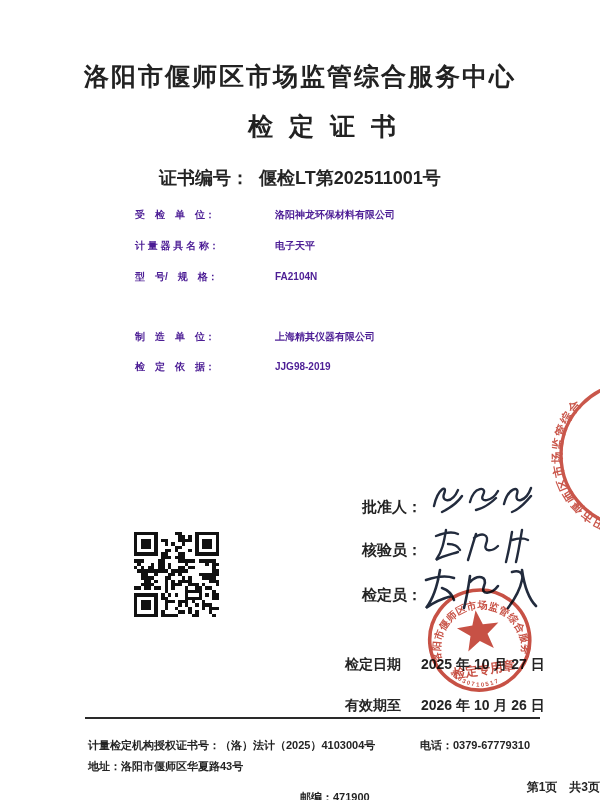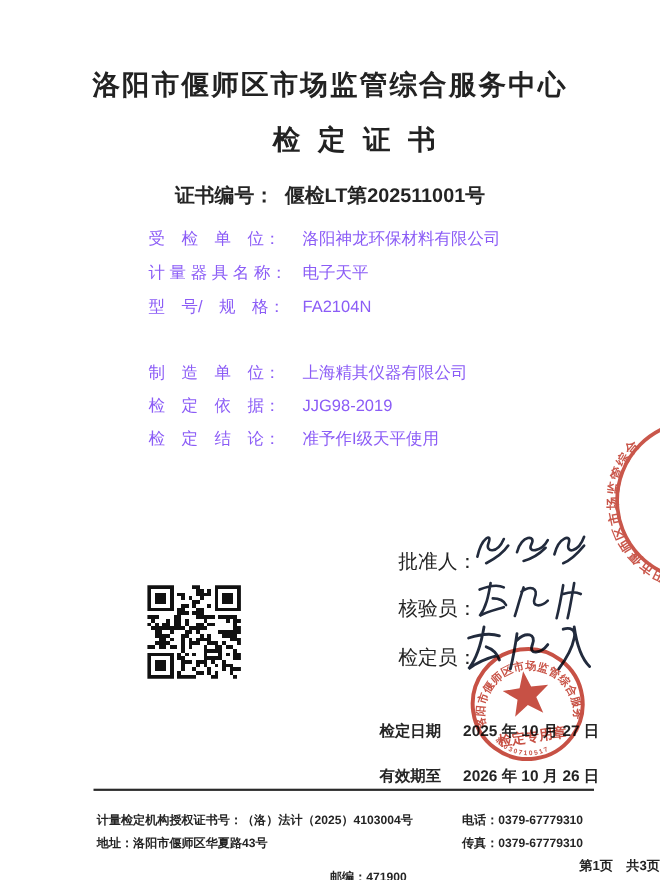--- a/index.html
+++ b/index.html
@@ -8,25 +8,25 @@
   .page { position:absolute; inset:0; background:#fff; overflow:hidden; }
 
   .org-title { position:absolute; top:60px; left:0; right:0; text-align:center;
     font-size:25px; font-weight:bold; letter-spacing:2px; color:#222; }
   .doc-title { position:absolute; top:110px; left:0; right:0; text-align:center;
     font-size:25px; font-weight:bold; letter-spacing:16px; text-indent:16px; color:#222;margin-left:44px; }
   .cert-no { position:absolute; top:166px; left:0; right:0; text-align:center;
     font-size:18px; font-weight:bold; color:#242424; }
   .cert-no .lbl { margin-right:10px; }
 
-  .field-row { position:absolute; left:135px; font-size:15px; font-weight:normal; color:#8b5cf6; white-space:nowrap; }
+  .field-row { position:absolute; left:135px; font-size:10px; font-weight:bold; color:#4c1d95; white-space:nowrap; }
   .field-row .flabel { display:inline-block; width:140px; }
   .field-row .fvalue { display:inline-block; }
 
-  .sig-row { position:absolute; left:362px; font-size:18px; font-weight:normal; color:#242424; }
+  .sig-row { position:absolute; left:362px; font-size:15px; font-weight:bold; color:#242424; }
   .sig-ink { position:absolute; }
 
   .qr-box { position:absolute; left:134px; top:532px; width:85px; height:85px; }
   .qr-box svg { width:100%; height:100%; }
 
   .date-row { position:absolute; left:345px; font-size:14px; font-weight:bold; color:#242424; white-space:nowrap; }
   .date-row .dlabel { display:inline-block; width:76px; }
 
   .footer-rule { position:absolute; left:85px; top:717px; width:455px; height:2px; background:#2a2a2a; }
   .foot { position:absolute; font-size:11px; font-weight:bold; color:#242424; white-space:nowrap; }
@@ -60,23 +60,20 @@
     <span class="flabel">计 量 器 具 名 称：</span><span class="fvalue">电子天平</span>
   </div>
   <div class="field-row" style="top:270px">
     <span class="flabel">型　号/　规　格：</span><span class="fvalue">FA2104N</span>
   </div>
   <div class="field-row" style="top:330px">
     <span class="flabel">制　造　单　位：</span><span class="fvalue">上海精其仪器有限公司</span>
   </div>
   <div class="field-row" style="top:360px">
     <span class="flabel">检　定　依　据：</span><span class="fvalue">JJG98-2019</span>
-  </div>
-  <div class="field-row" style="top:390px">
-    <span class="flabel">检　定　结　论：</span><span class="fvalue">准予作I级天平使用</span>
   </div>
 
   <div class="qr-box">
     <svg id="qr" viewBox="0 0 25 25" shape-rendering="crispEdges">
         <rect x="12" y="0" width="1" height="1" fill="#111"></rect>
         <rect x="13" y="0" width="1" height="1" fill="#111"></rect>
         <rect x="13" y="1" width="1" height="1" fill="#111"></rect>
         <rect x="14" y="1" width="1" height="1" fill="#111"></rect>
         <rect x="16" y="1" width="1" height="1" fill="#111"></rect>
         <rect x="8" y="2" width="1" height="1" fill="#111"></rect>
@@ -348,16 +345,15 @@
     <text font-size="12" font-weight="bold" fill="#c0392b" letter-spacing="1">
       <textPath href="#rim2" startOffset="53%">洛阳市偃师区市场监管综合</textPath>
     </text>
   </svg>
 
   <div class="footer-rule"></div>
   <div class="foot f-auth">计量检定机构授权证书号：（洛）法计（2025）4103004号</div>
   <div class="foot f-phone">电话：0379-67779310</div>
   <div class="foot f-addr">地址：洛阳市偃师区华夏路43号</div>
   <div class="foot f-post">邮编：471900</div>
-  <div class="foot f-fax">传真：0379-67779310</div>
   <div class="foot f-page">第1页　共3页</div>
 
 </div>
 
 </body></html>

